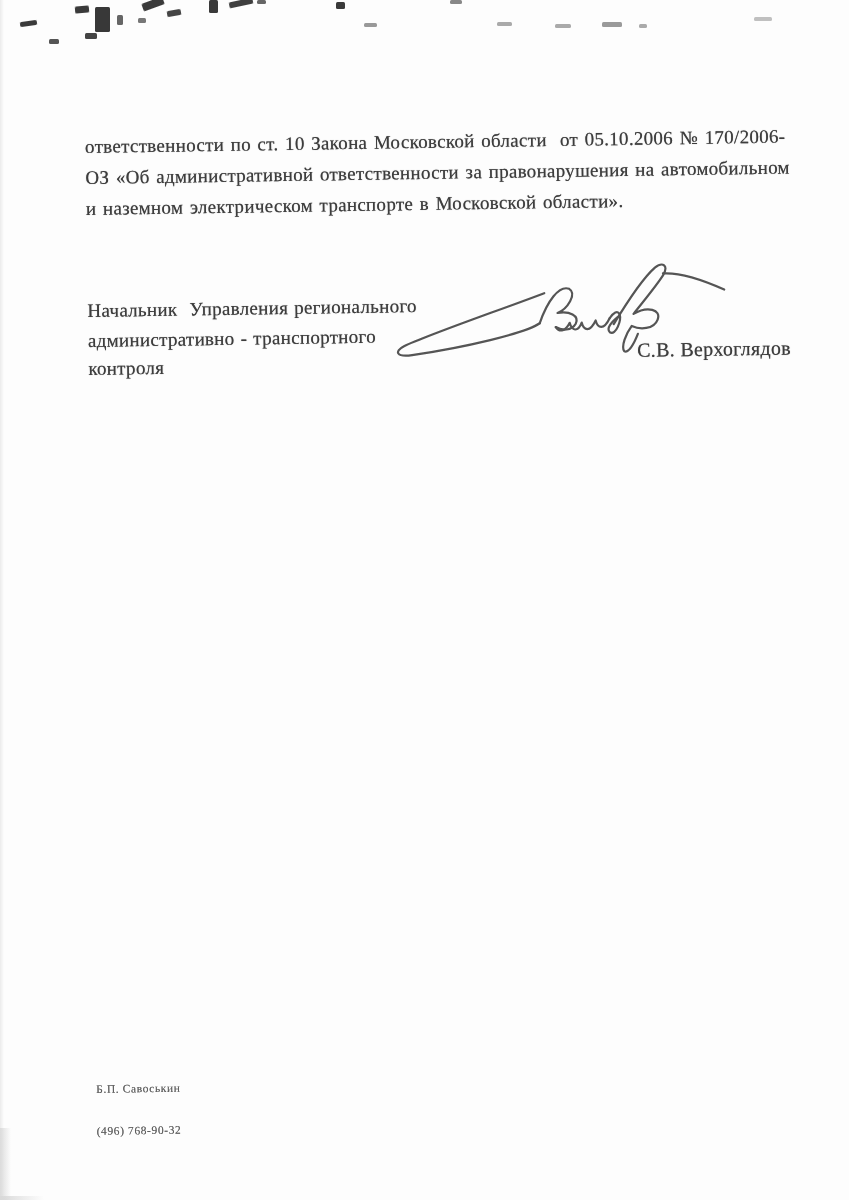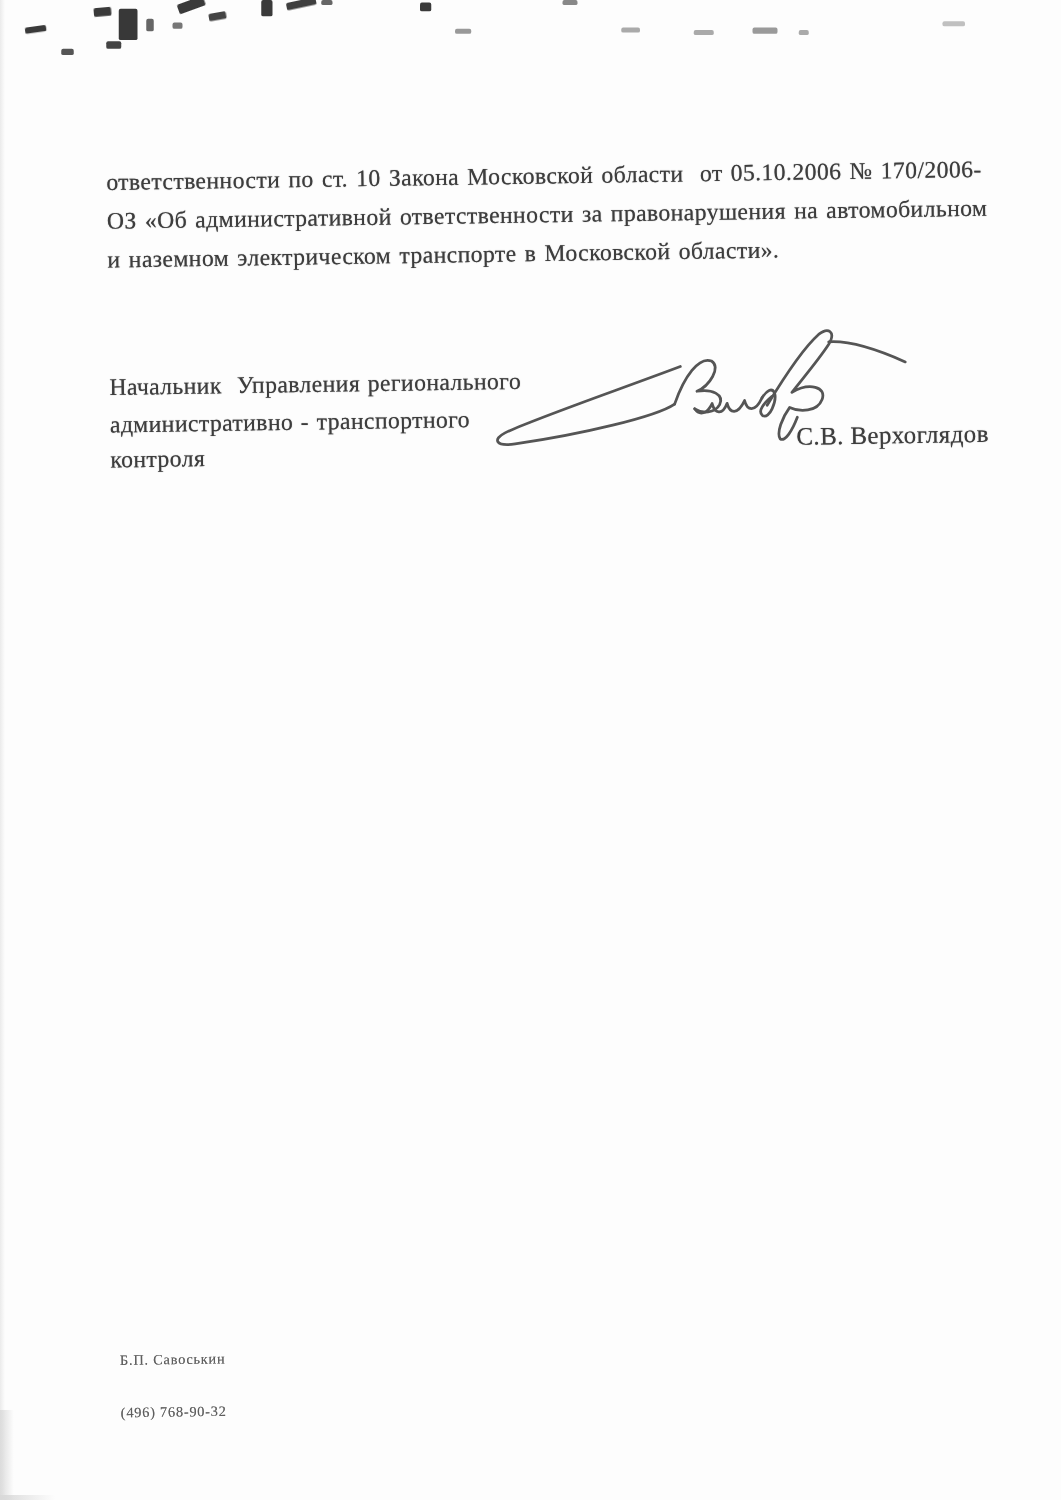--- a/index.html
+++ b/index.html
@@ -1,19 +1,20 @@
 <!DOCTYPE html>
 <html><head>
 <meta charset="utf-8">
 <style>
   html,body{margin:0;padding:0;background:#ffffff;}
   .page{
     position:relative;width:849px;height:1200px;overflow:hidden;
     background:#fdfdfd;
     font-family:"Liberation Serif","DejaVu Serif",serif;
+    text-align:center;
   }
   
   .skew{
     position:absolute;left:0;top:0;width:849px;height:1200px;
     transform:rotate(-0.85deg);
     transform-origin:85px 145px;
   }
   .txt{
     position:absolute;color:#3d3d3d;white-space:pre;
     text-shadow:0 0 0.7px rgba(55,55,55,0.75);

